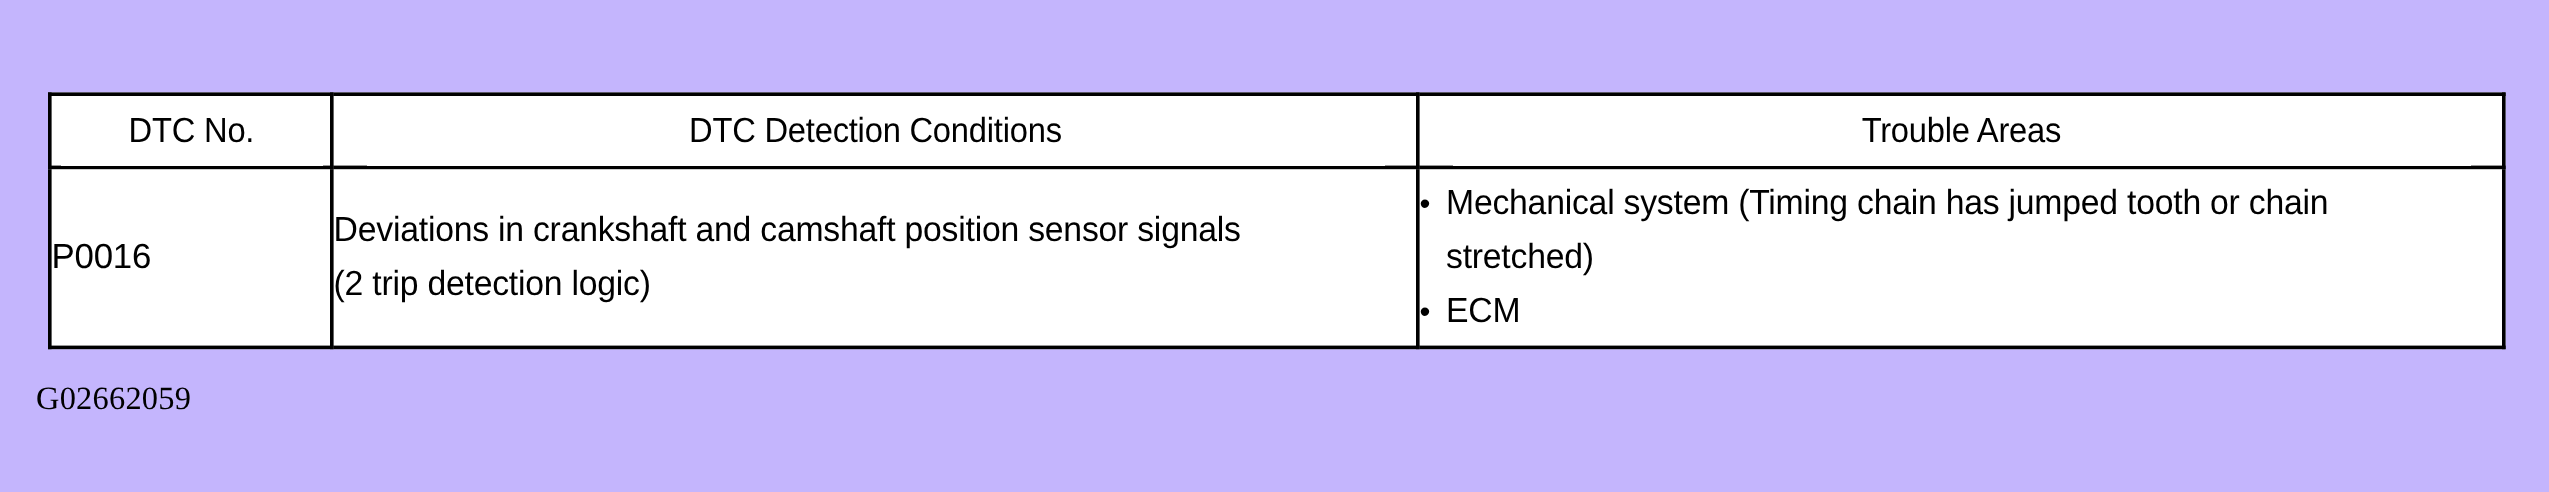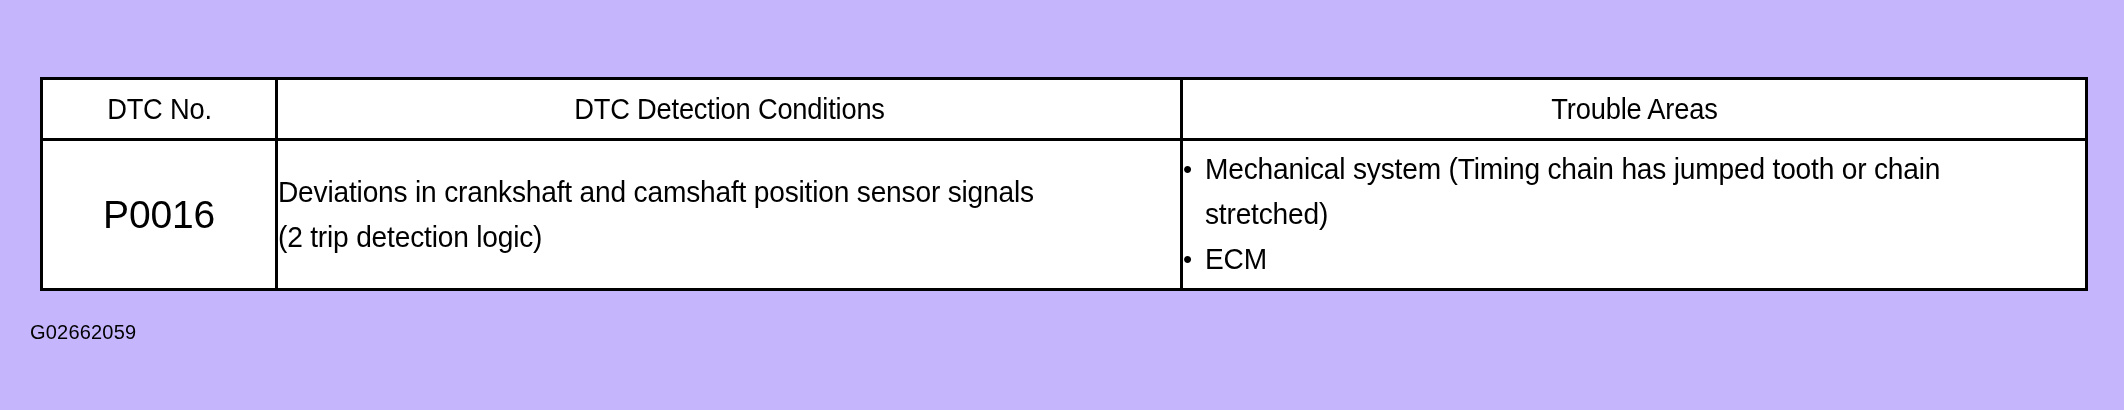--- a/index.html
+++ b/index.html
@@ -61,22 +61,21 @@
 
   
   .body-cell {
     height: 147px;
     font-size: 29px;
     line-height: 45px;
     letter-spacing: -0.2px;
   }
 
   .cell-dtc-no {
-    text-align: center;
-    font-size: 39px;
+    font-size: 29px;
   }
 
   .cell-text {
     padding: 0 14px 0 18px;
   }
 
   .cell-text .line {
     display: block;
     white-space: nowrap;
     transform: scaleX(0.97);
@@ -113,24 +112,25 @@
     display: block;
     transform: scaleX(0.97);
     transform-origin: left center;
   }
 
   
   .figure-id {
     position: absolute;
     left: 30px;
     top: 318px;
-    font-size: 20px;
+    font-size: 27px;
     line-height: 28px;
     letter-spacing: 0.2px;
     white-space: nowrap;
+    font-family: Liberation Serif, serif;
   }
 </style>
 </head>
 <body>
 
 <div class="page">
 
   <table class="dtc-table">
     <colgroup>
       <col class="col-dtc-no">

